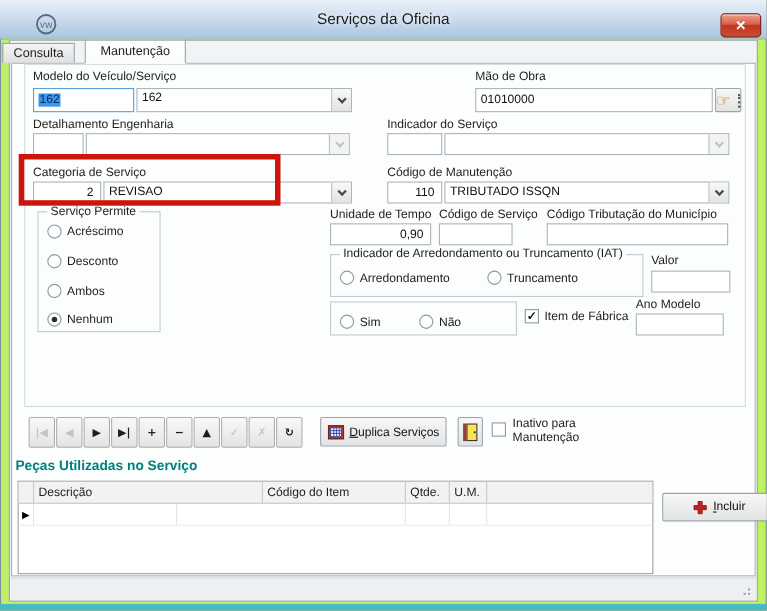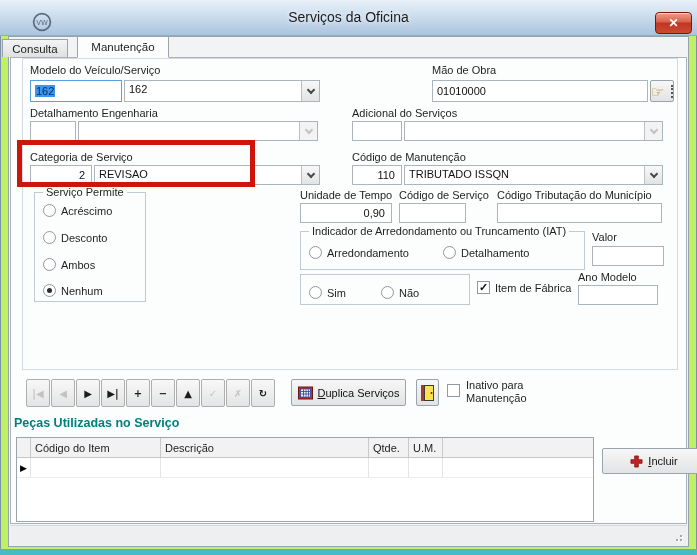--- a/index.html
+++ b/index.html
@@ -144,21 +144,21 @@
   <div class="lbl" style="left:30px;top:107px">Detalhamento Engenharia</div>
   <div class="field" style="left:30px;top:121px;width:46px;height:20px">
     <span></span>
   </div>
   <div class="combo disabled" style="left:78px;top:121px;width:240px;height:20px">
     <span class="txt"></span>
     <span class="cbtn">
         <span class="chev"></span>
       </span>
   </div>
-  <div class="lbl" style="left:352px;top:107px">Adicional do Serviços</div>
+  <div class="lbl" style="left:352px;top:107px">Indicador do Serviço</div>
   <div class="field" style="left:352px;top:121px;width:50px;height:20px">
     <span></span>
   </div>
   <div class="combo disabled" style="left:404px;top:121px;width:259px;height:20px">
     <span class="txt"></span>
     <span class="cbtn">
         <span class="chev"></span>
       </span>
   </div>
 
@@ -219,21 +219,21 @@
   </div>
 
   <div class="gb" style="left:300px;top:231px;width:285px;height:39px">
     <span class="gbt">Indicador de Arredondamento ou Truncamento (IAT)</span>
     <div class="ritem" style="left:8px;top:14px">
       <span class="radio"></span>
       <span>Arredondamento</span>
     </div>
     <div class="ritem" style="left:142px;top:14px">
       <span class="radio"></span>
-      <span>Detalhamento</span>
+      <span>Truncamento</span>
     </div>
   </div>
   <div class="lbl" style="left:592px;top:231px">Valor</div>
   <div class="field" style="left:592px;top:246px;width:72px;height:20px">
     <span></span>
   </div>
 
   <div class="gb" style="left:300px;top:274px;width:170px;height:31px">
     <div class="ritem" style="left:8px;top:11px">
       <span class="radio"></span>
@@ -286,22 +286,22 @@
 
   <div class="cbitem" style="left:447px;top:384px">
     <span class="check"></span>
   </div>
   <div class="lbl" style="left:466px;top:379px;width:80px;white-space:normal;line-height:13px">Inativo para Manutenção</div>
 
   <div class="sect-h">Peças Utilizadas no Serviço</div>
   <div class="grid">
     <div class="ghead">
       <div class="gh" style="width:14px"></div>
+      <div class="gh" style="width:208px">Descrição</div>
       <div class="gh" style="width:130px">Código do Item</div>
-      <div class="gh" style="width:208px">Descrição</div>
       <div class="gh" style="width:40px">Qtde.</div>
       <div class="gh" style="width:34px">U.M.</div>
       <div class="gh" style="flex:1;border-right:none"></div>
     </div>
     <div class="grow">
       <div class="gc" style="width:14px">
         <span class="rowind">▶</span>
       </div>
       <div class="gc" style="width:130px"></div>
       <div class="gc" style="width:208px"></div>

